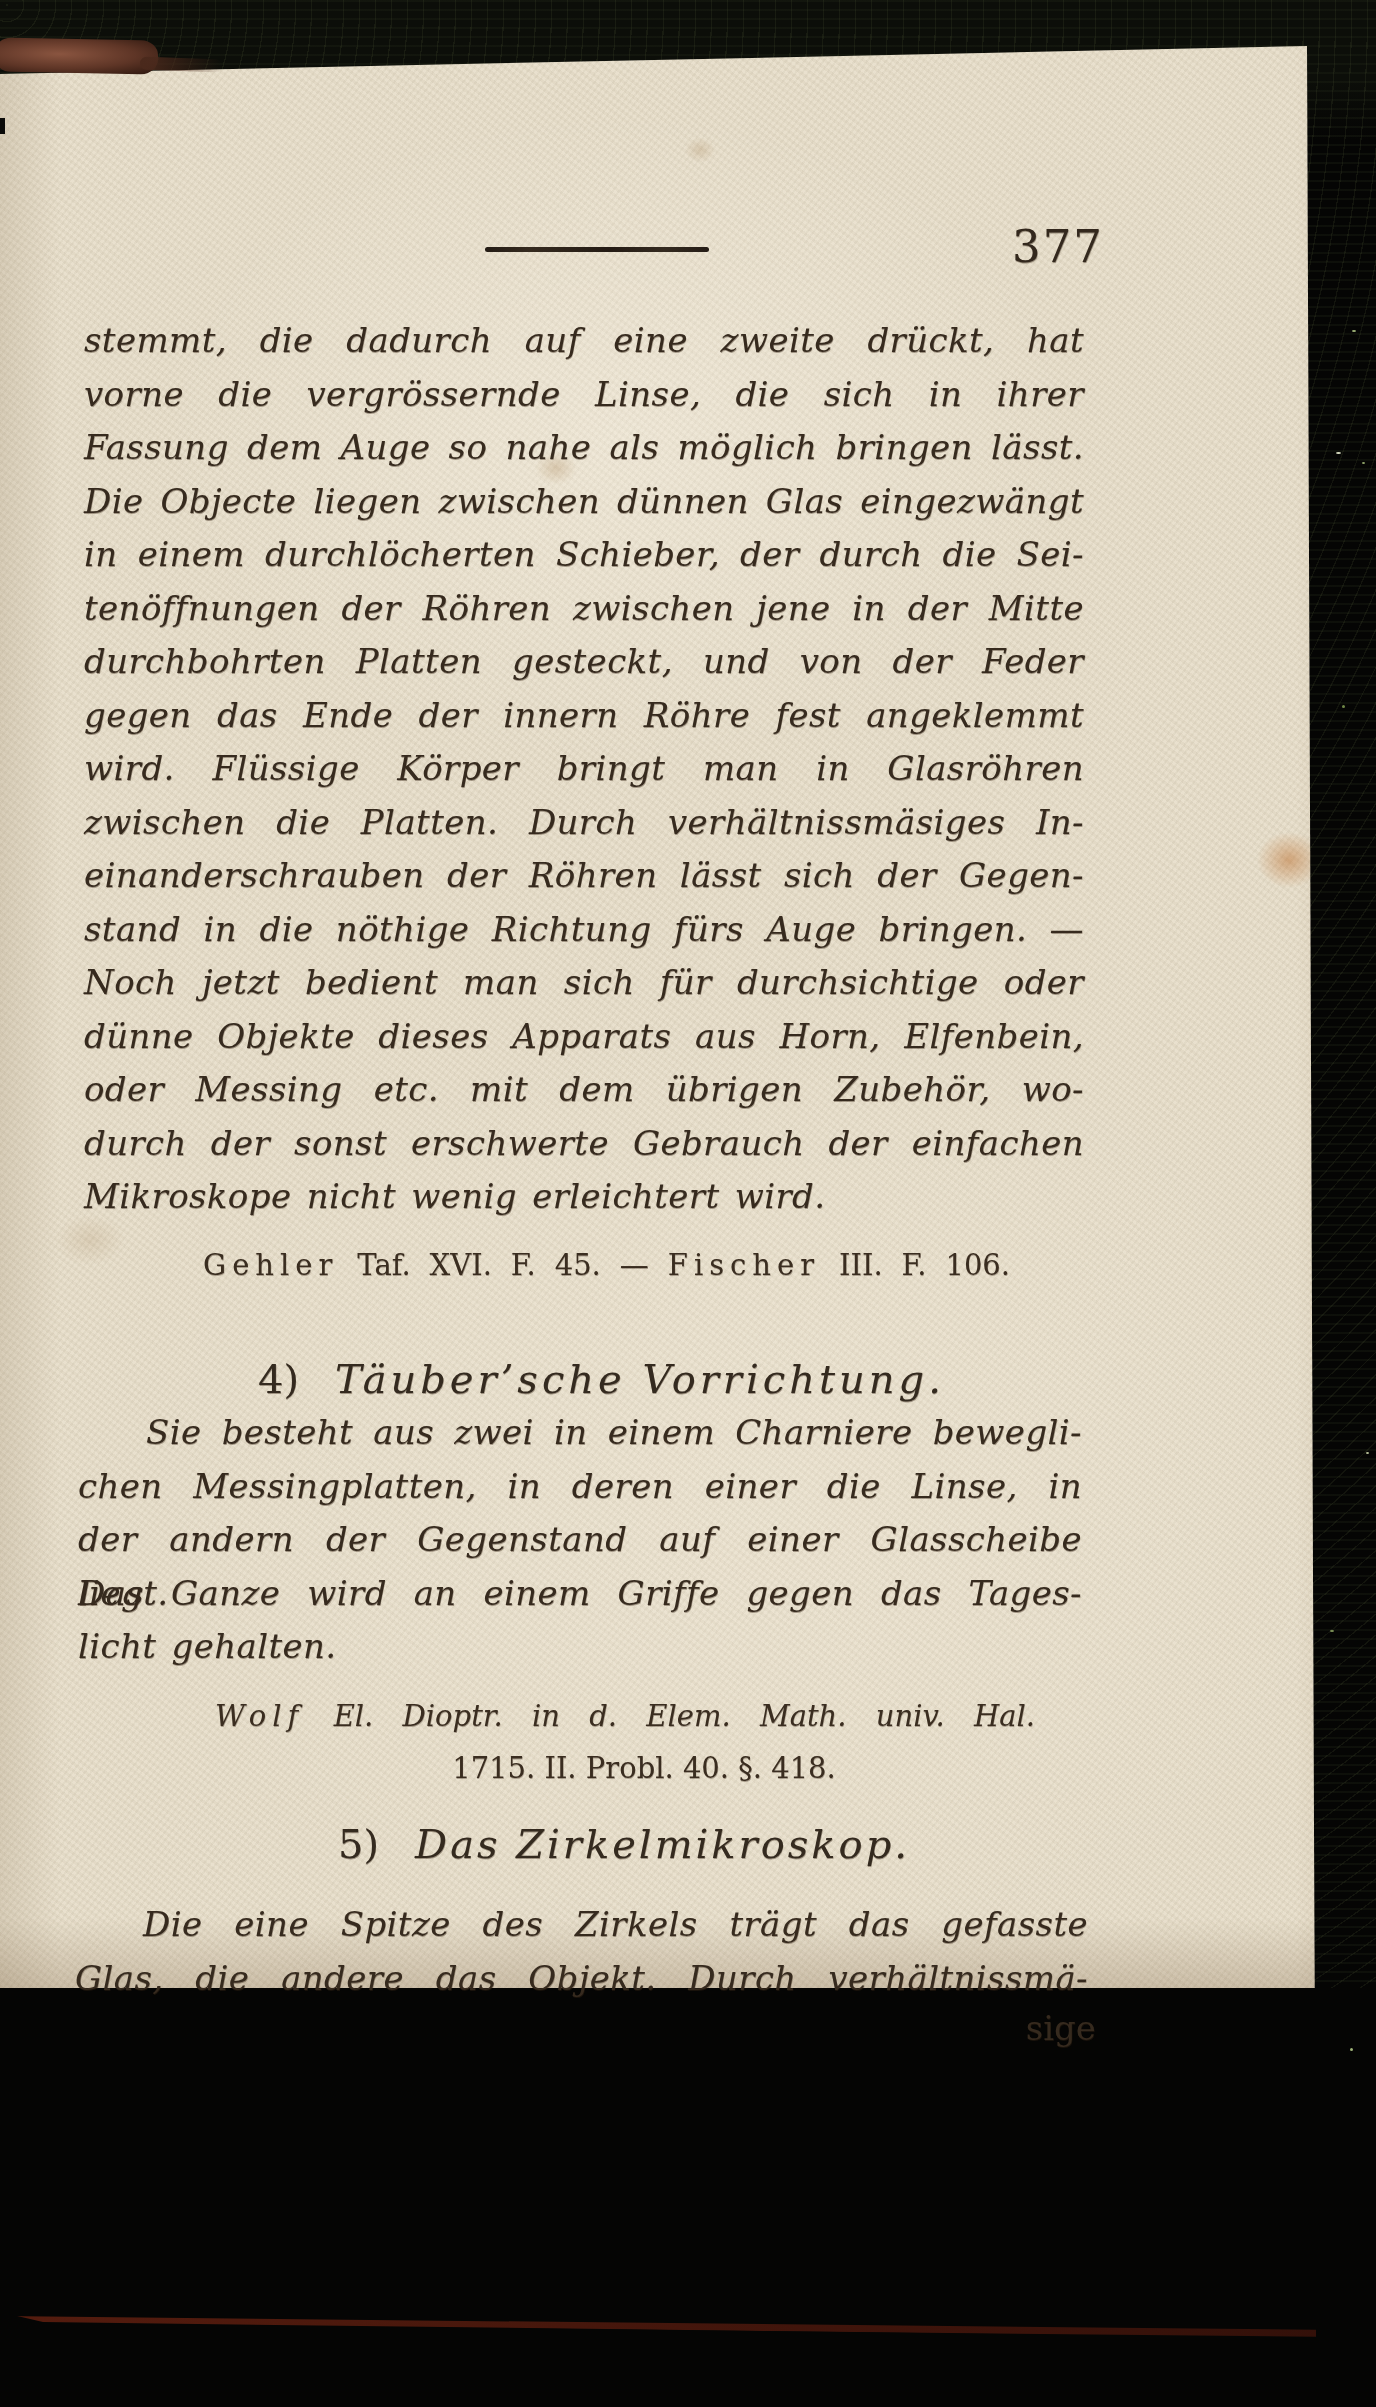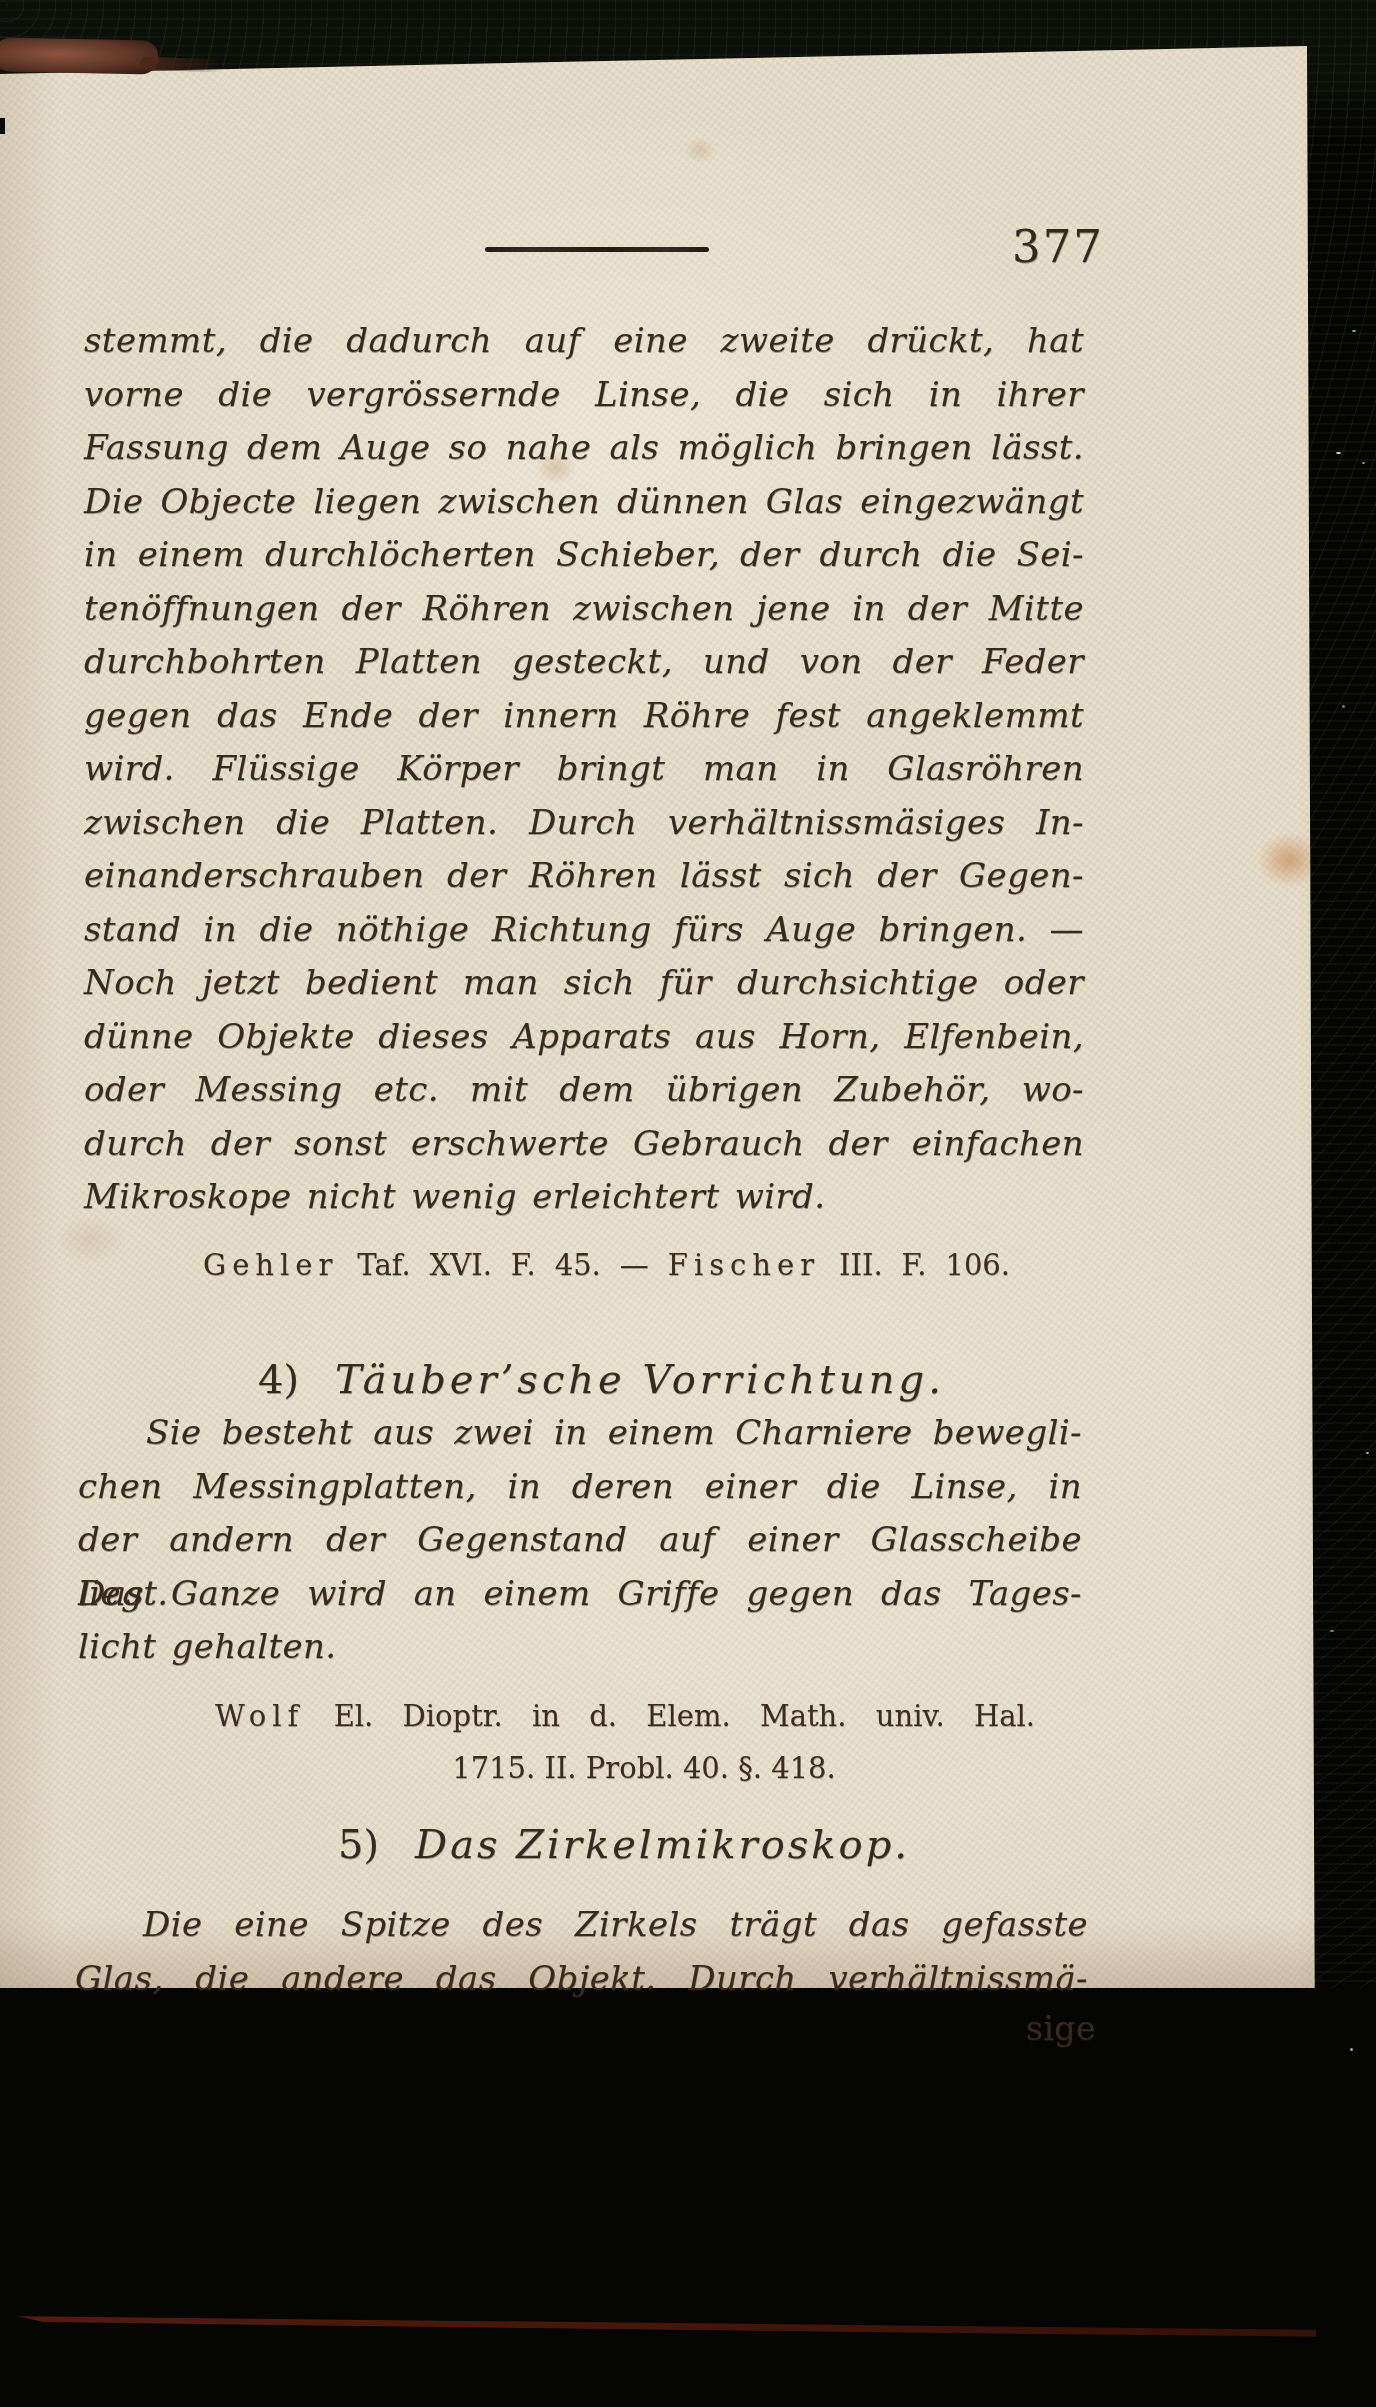--- a/index.html
+++ b/index.html
@@ -67,21 +67,21 @@
   .l.ind{text-indent:68px;}
   .para1{left:84px;top:314px;width:1000px;}
   .para2{left:78px;top:1406px;width:1004px;}
   .para3{left:75px;top:1898px;width:1013px;}
 
   .citation{position:absolute;font-size:29px;color:#3a2d20;
     text-shadow:0.4px 0.5px 0.5px rgba(55,38,22,0.35);}
   .c1{left:203px;top:1245px;width:807px;line-height:40px;
       text-align:justify;text-align-last:justify;}
   .c2{left:215px;top:1690px;width:820px;line-height:52px;}
-  .c2 .cline1{text-align:justify;text-align-last:justify;}
+  .c2 .cline1{text-align:justify;text-align-last:justify;font-style:italic;}
   .c2 .cline2{padding-left:38px;text-align:center;}
   .sperr{letter-spacing:6px;}
 
   .heading{position:absolute;font-size:40px;color:#342a1f;
     text-shadow:0.4px 0.6px 0.6px rgba(55,38,22,0.40);white-space:nowrap;}
   .heading .hnum{font-style:normal;margin-right:36px;}
   .heading .htitle{font-style:italic;}
   .h4{left:258px;top:1332px;margin-top:24px;}
   .h4 .htitle{letter-spacing:4px;}
   .h5{left:338px;top:1821px;}

